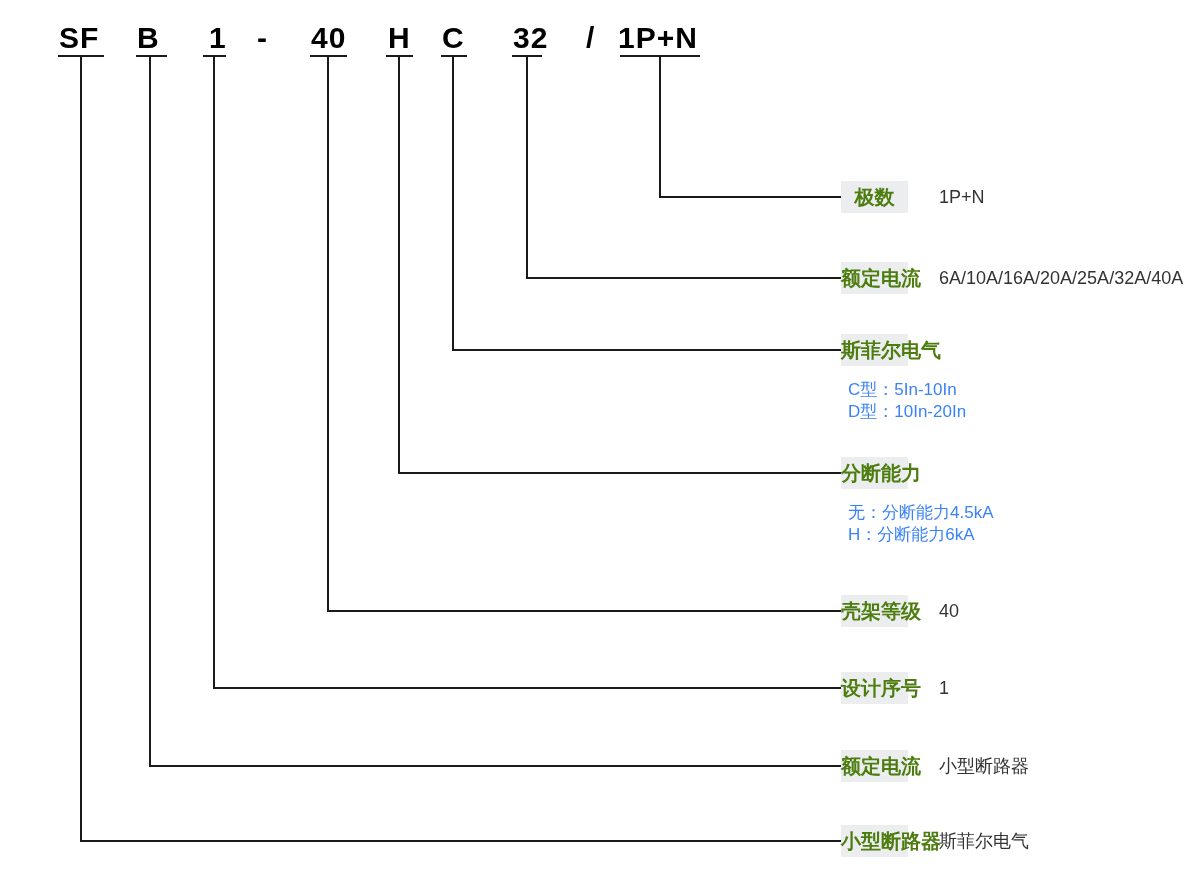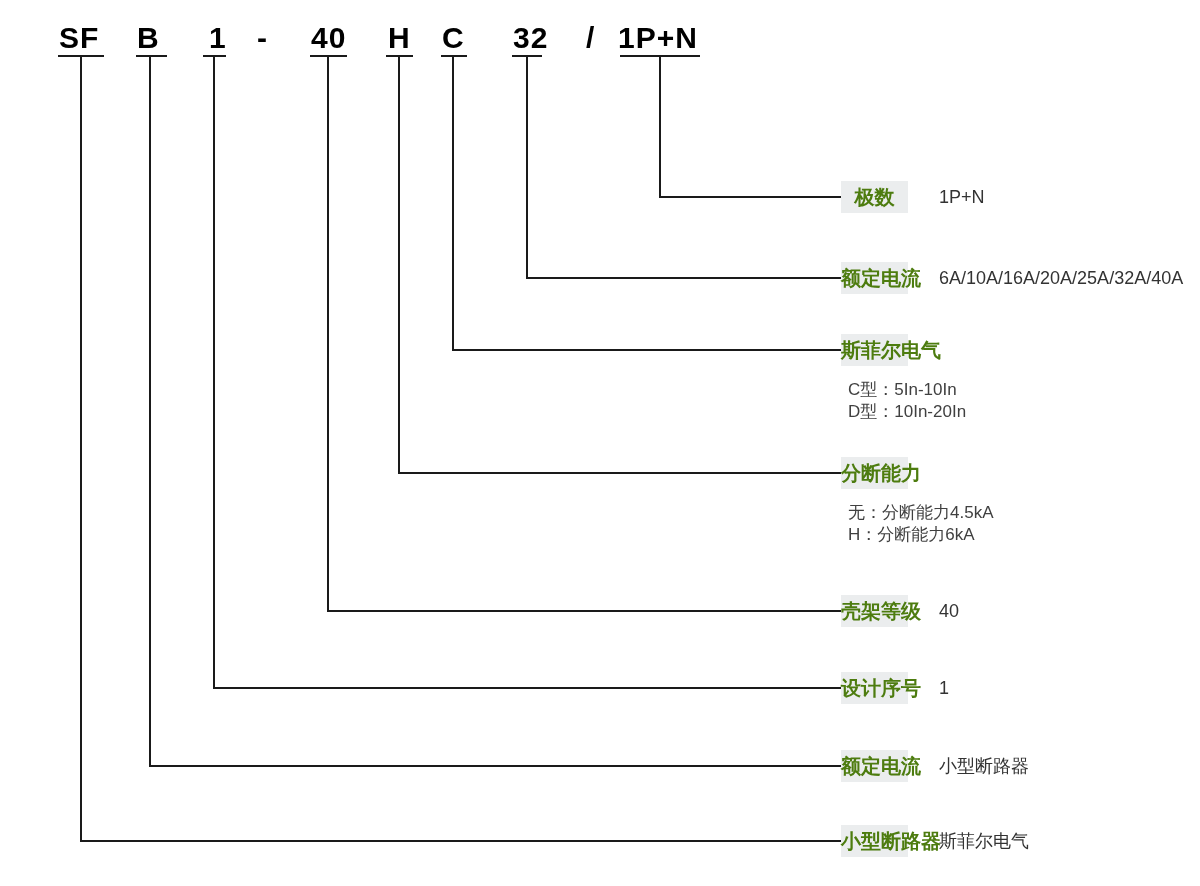--- a/index.html
+++ b/index.html
@@ -23,21 +23,21 @@
     background:#ebedee;color:#4d7c0f;
     font-size:20px;font-weight:bold;line-height:32px;
     text-align:center;white-space:nowrap;
   }
   .val{
     position:absolute;left:939px;height:32px;line-height:32px;
     font-size:18px;color:#333;white-space:nowrap;
   }
   .details{
     position:absolute;left:848px;
-    font-size:17px;color:#404040;line-height:22px;white-space:nowrap;
+    font-size:17px;color:#3b82f6;line-height:22px;white-space:nowrap;
   }
 </style>
 </head>
 <body>
 
 <div class="canvas">
 
   <div class="tok" style="left:59px">SF</div>
   <div class="tok" style="left:137px">B</div>
   <div class="tok" style="left:209px">1</div>

